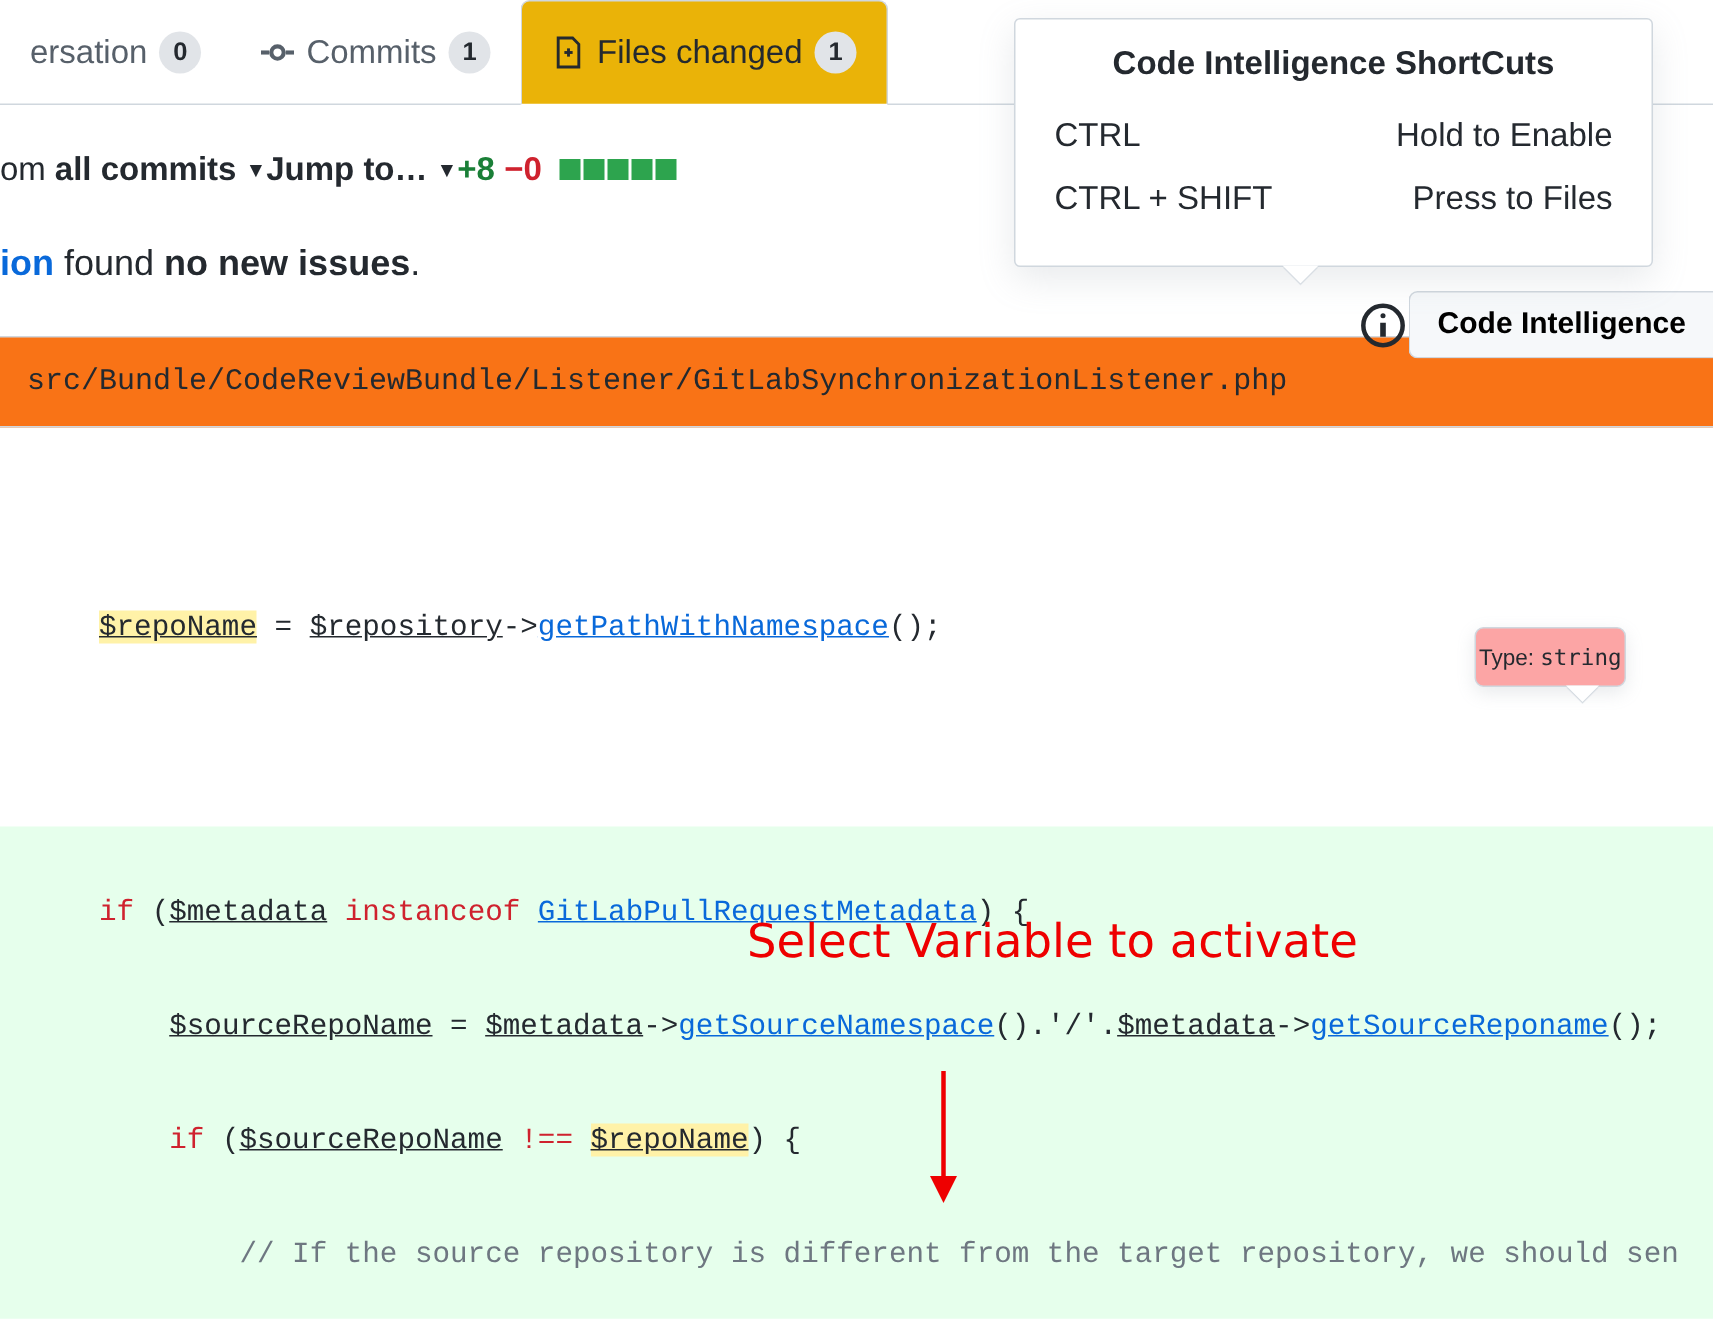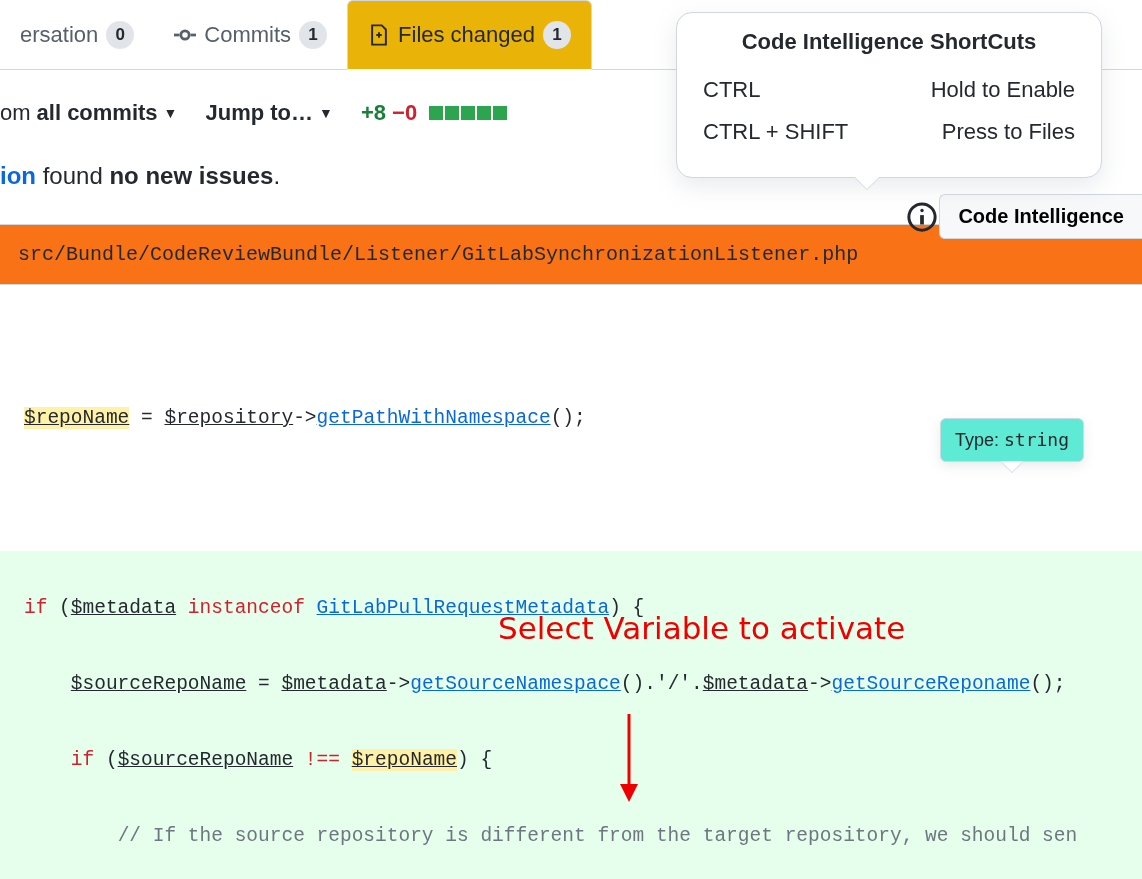--- a/index.html
+++ b/index.html
@@ -49,21 +49,20 @@
       padding: 0 8px;
       border-radius: 14px;
       background: #e1e4e8;
       color: #24292f;
       font-size: 17px;
       font-weight: 600;
     }
     .toolbar {
       display: flex;
       align-items: flex-end;
-      gap: 28px;
       padding: 30px 0 30px 0;
       font-size: 22px;
     }
     .toolbar .dd {
       color: #24292f;
       cursor: pointer;
       display: inline-flex;
       align-items: center;
       gap: 6px;
     }
@@ -104,36 +103,36 @@
       border-top: 1px solid #d0d7de;
       border-bottom: 1px solid #d0d7de;
       margin-top: 10px;
     }
     .code-area {
       font-family: SFMono-Regular, Consolas, "Liberation Mono", Menlo, monospace;
       font-size: 19.5px;
       line-height: 1.95;
       white-space: pre;
     }
-    .code-line { padding: 0 24px; }
+    .code-line { padding: 0 24px; margin-left: 42px; }
     .added-block { background: #e6ffec; }
     .var { text-decoration: underline; color: #24292f; }
     .var-hl { background: #fff2a8; text-decoration: underline; color: #24292f; }
     .kw { color: #cf222e; }
     .fn { color: #0969da; text-decoration: underline; }
     .cls { color: #0969da; text-decoration: underline; }
     .str { color: #24292f; }
     .comment { color: #6e7781; }
     .shortcuts-popup {
       position: absolute;
       top: 12px;
       right: 40px;
       background: #fff;
       border: 1px solid #d0d7de;
-      border-radius: 16px;
+      border-radius: 4px;
       box-shadow: 0 8px 24px rgba(140,149,159,0.2);
       padding: 16px 26px 24px 26px;
       width: 426px;
     }
     .shortcuts-popup h3 {
       margin: 0 0 14px 0;
       text-align: center;
       font-size: 22px;
       font-weight: 700;
     }
@@ -145,25 +144,25 @@
       width: 0; height: 0;
       border-left: 12px solid transparent;
       border-right: 12px solid transparent;
       border-top: 12px solid #fff;
       filter: drop-shadow(0 1px 0 #d0d7de);
     }
     .type-tooltip {
       position: absolute;
       top: 418px;
       right: 58px;
-      background: #5eead4;
+      background: #fca5a5;
       border: 1px solid #d0d7de;
       border-radius: 6px;
-      padding: 10px 14px;
-      font-size: 18px;
+      padding: 10px 2px;
+      font-size: 15px;
       box-shadow: 0 4px 12px rgba(140,149,159,0.2);
     }
     .type-tooltip code { font-family: SFMono-Regular, Consolas, monospace; }
     .tooltip-arrow {
       position: absolute;
       bottom: -11px;
       left: 60px;
       width: 0; height: 0;
       border-left: 11px solid transparent;
       border-right: 11px solid transparent;

